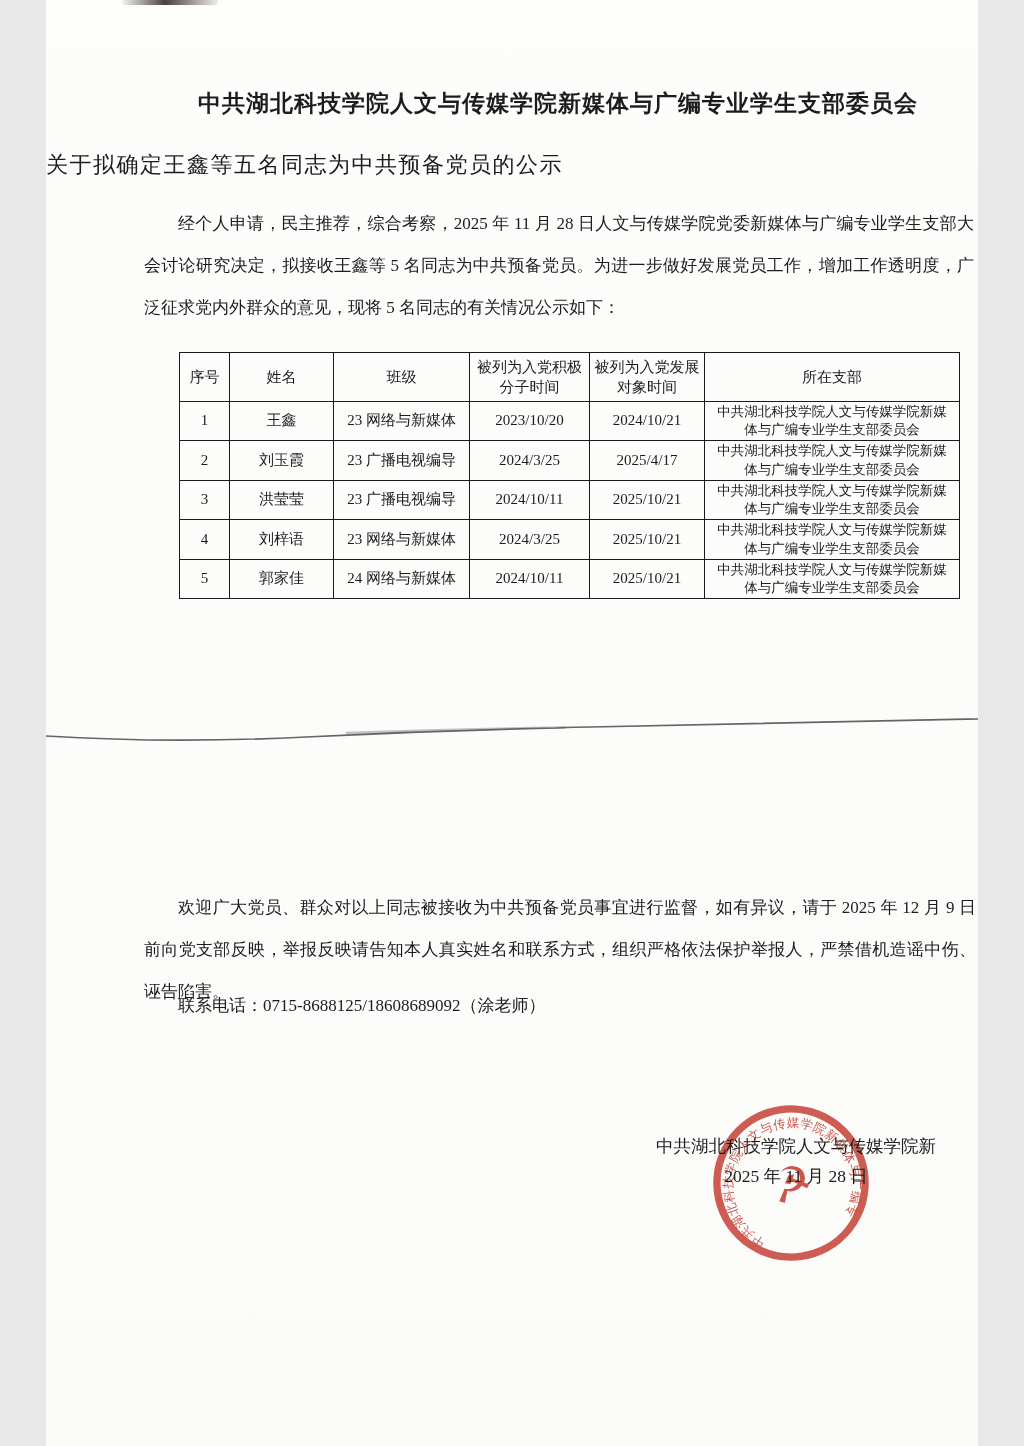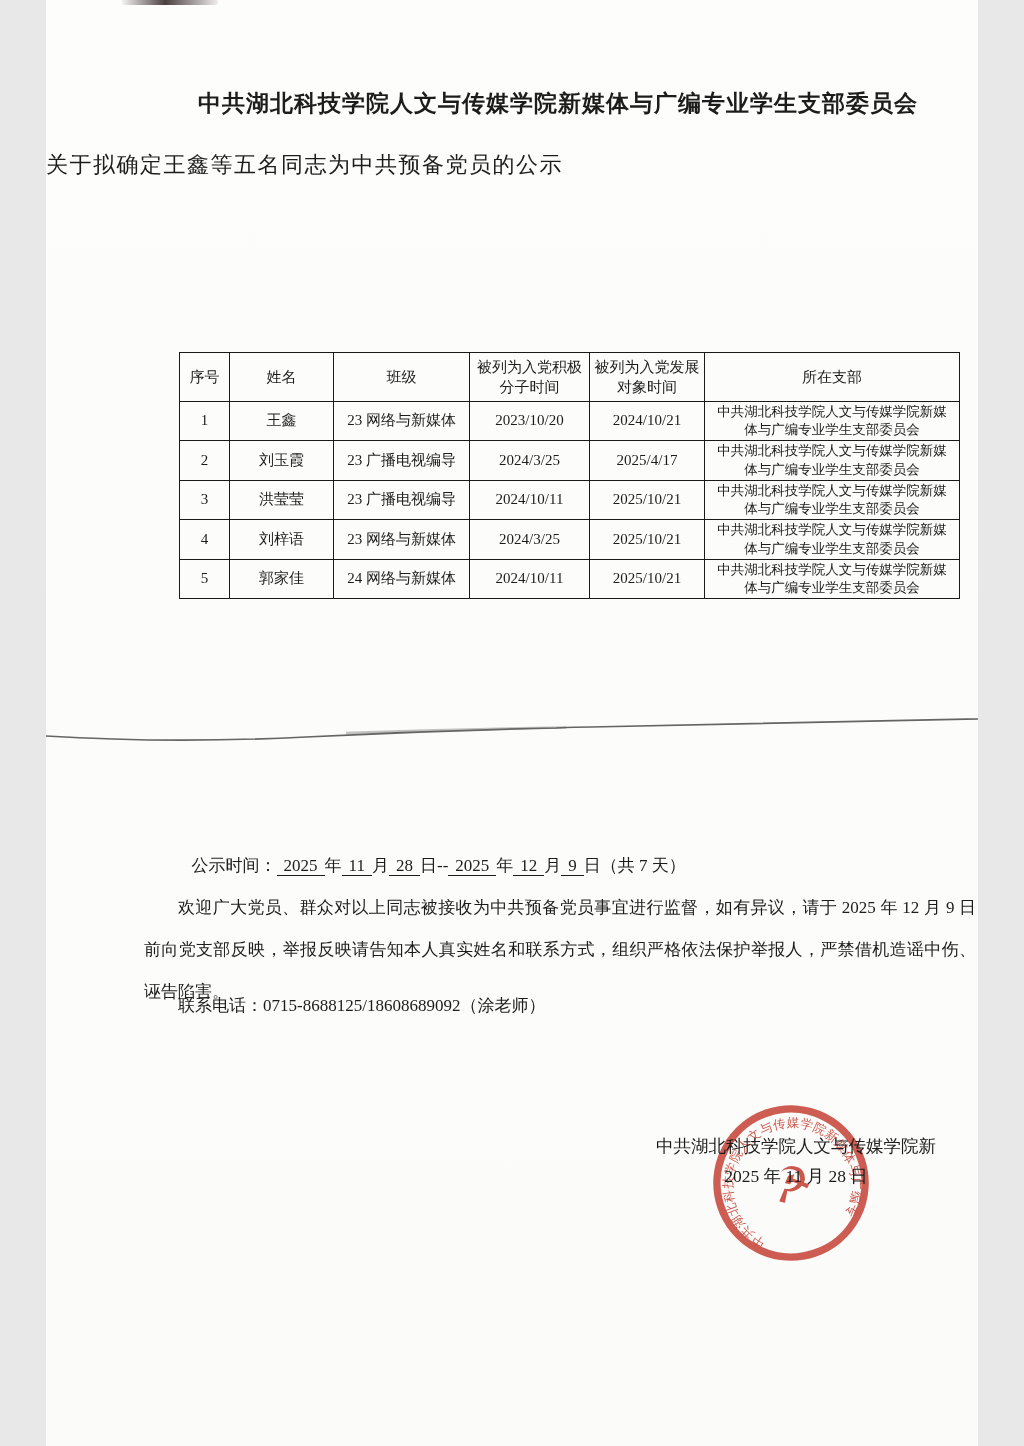--- a/index.html
+++ b/index.html
@@ -90,20 +90,21 @@
 
   <div class="top-smudge"></div>
   <svg class="crease" viewBox="0 0 1024 50" xmlns="http://www.w3.org/2000/svg">
     <path d="M0,36 C80,41 160,42 260,37 C340,33 420,30 510,28 C520,27.5 530,27 545,27 C700,23 860,20 1024,17" fill="none" stroke="#4a4a4a" stroke-width="1.7" opacity="0.85"></path>
     <path d="M300,33 C380,30 450,28.5 520,27.5" fill="none" stroke="#6a6a6a" stroke-width="2.4" opacity="0.4"></path>
   </svg>
 
   <div class="title1">中共湖北科技学院人文与传媒学院新媒体与广编专业学生支部委员会</div>
   <div class="title2">关于拟确定王鑫等五名同志为中共预备党员的公示</div>
 
+  <div class="intro">经个人申请，民主推荐，综合考察，2025 年 11 月 28 日人文与传媒学院党委新媒体与广编专业学生支部大会讨论研究决定，拟接收王鑫等 5 名同志为中共预备党员。为进一步做好发展党员工作，增加工作透明度，广泛征求党内外群众的意见，现将 5 名同志的有关情况公示如下：</div>
 
   <table class="tbl">
     <colgroup>
       <col style="width:50px">
         <col style="width:104px">
         <col style="width:136px">
       <col style="width:120px">
         <col style="width:115px">
         <col style="width:255px">
     </colgroup>
@@ -154,23 +155,20 @@
         <td>5</td>
         <td>郭家佳</td>
         <td>24 网络与新媒体</td>
         <td>2024/10/11</td>
         <td>2025/10/21</td>
         <td class="branch">中共湖北科技学院人文与传媒学院新媒体与广编专业学生支部委员会</td>
       </tr>
     </tbody>
   </table>
 
-  <div class="period">
-    <span>公示时间：</span><span class="u">2025</span><span>年</span><span class="u">11</span><span>月</span><span class="u">28</span><span>日--</span><span class="u">2025</span><span>年</span><span class="u">12</span><span>月</span><span class="u">9</span><span>日（共 7 天）</span>
-  </div>
 
   <div class="supervision">欢迎广大党员、群众对以上同志被接收为中共预备党员事宜进行监督，如有异议，请于 2025 年 12 月 9 日前向党支部反映，举报反映请告知本人真实姓名和联系方式，组织严格依法保护举报人，严禁借机造谣中伤、诬告陷害。</div>
 
   <div class="phone-line">联系电话：0715-8688125/18608689092（涂老师）</div>
 
   <svg class="seal-svg" width="210" height="210" viewBox="0 0 210 210" xmlns="http://www.w3.org/2000/svg" xmlns:xlink="http://www.w3.org/1999/xlink">
     <g transform="rotate(-18 105 105)" fill="none">
       <circle cx="105" cy="105" r="74" stroke="#c2372a" stroke-width="7.5" opacity="0.92"></circle>
       <path id="sealArc" d="M 63,152 A 60,60 0 1 1 147,152" fill="none"></path>
       <text font-size="12.5" letter-spacing="0.4" fill="#c2372a" font-family="'Liberation Serif',serif" opacity="0.95">

